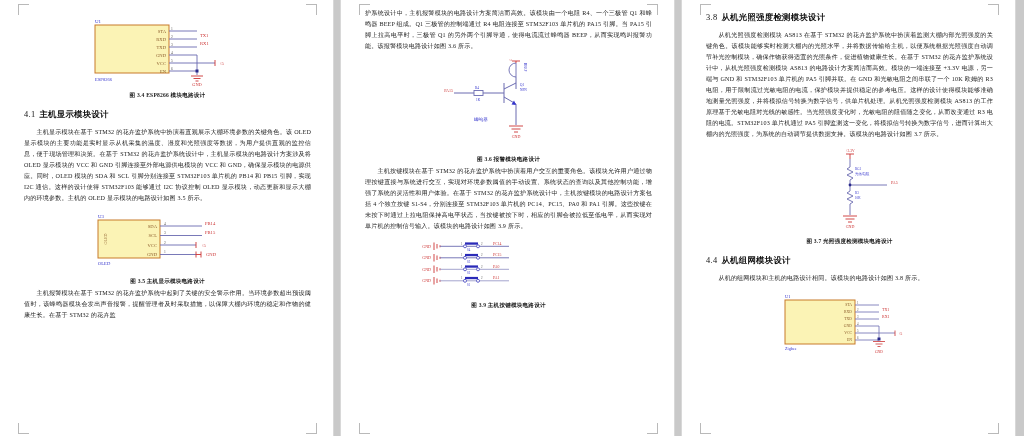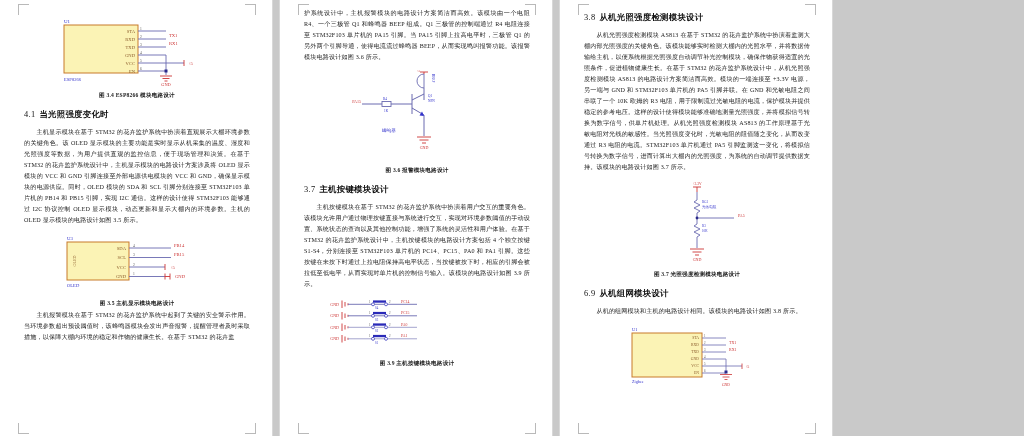--- a/index.html
+++ b/index.html
@@ -5,21 +5,21 @@
   html,body{margin:0;padding:0;}
   body{
     width:1024px;height:436px;overflow:hidden;
     background:#c9c9c9;
     font-family:"Liberation Serif","DejaVu Serif",serif;
   }
   .viewport{position:relative;width:1024px;height:436px;display:flex;gap:0;}
   .page{
     position:relative;
     background:#ffffff;
-    width:272px;height:436px;
+    width:333px;height:436px;
     margin-right:8px;
     box-shadow:0 0 0 1px #d8d8d8;
     overflow:hidden;
   }
   .page:last-child{margin-right:0;}
   .page-inner{
     position:absolute;
     left:24px;right:22px;top:8px;bottom:6px;
   }
   
@@ -115,21 +115,21 @@
             <line x1="120.5" y1="63.5" x2="127.5" y2="63.5"></line>
             <line x1="122.5" y1="66" x2="125.5" y2="66"></line>
           </g>
           <rect x="122.5" y="54.5" width="3" height="3" fill="#2a2a8a"></rect>
           <text x="124" y="71" font-size="4.4" fill="#cc3333" text-anchor="middle" font-family="Liberation Serif, serif">GND</text>
         </svg>
       </div>
       <div class="fig-caption">图 3.4 ESP8266 模块电路设计</div>
 
       <h2 class="heading">
-        <span class="num">4.1</span><span>当光照强度变化时</span>
+        <span class="num">4.1</span><span>主机显示模块设计</span>
       </h2>
       <p class="body">主机显示模块在基于 STM32 的花卉监护系统中扮演着直观展示大棚环境参数的关键角色。该 OLED 显示模块的主要功能是实时显示从机采集的温度、湿度和光照强度等数据，为用户提供直观的监控信息，便于现场管理和决策。在基于 STM32 的花卉监护系统设计中，主机显示模块的电路设计方案涉及将 OLED 显示模块的 VCC 和 GND 引脚连接至外部电源供电模块的 VCC 和 GND，确保显示模块的电源供应。同时，OLED 模块的 SDA 和 SCL 引脚分别连接至 STM32F103 单片机的 PB14 和 PB15 引脚，实现 I2C 通信。这样的设计使得 STM32F103 能够通过 I2C 协议控制 OLED 显示模块，动态更新和显示大棚内的环境参数。主机的 OLED 显示模块的电路设计如图 3.5 所示。</p>
 
       <div class="figure">
         <svg width="176" height="62" viewBox="0 0 176 62">
           <text x="18" y="7" font-size="4.8" fill="#3333cc" font-family="Liberation Serif, serif">U3</text>
           <rect x="18" y="9" width="62" height="38" fill="#fbf3b5" stroke="#c87a2a" stroke-width="1"></rect>
           <text x="18" y="54" font-size="4.6" fill="#3333cc" font-family="Liberation Serif, serif">OLED</text>
           <text x="27" y="28" font-size="4.2" fill="#8a5a2a" text-anchor="middle" transform="rotate(-90 27 28)" font-family="Liberation Serif, serif">OLED</text>
           <g font-size="4.6" fill="#8a5a2a" text-anchor="end" font-family="Liberation Serif, serif">
@@ -212,23 +212,20 @@
             <line x1="75" y1="67" x2="89" y2="67"></line>
             <line x1="77.5" y1="70" x2="86.5" y2="70"></line>
             <line x1="80" y1="73" x2="84" y2="73"></line>
           </g>
           <text x="82" y="79" font-size="4" fill="#cc3333" text-anchor="middle" font-family="Liberation Serif, serif">GND</text>
           <text x="40" y="62" font-size="4.6" fill="#3333cc" font-family="Liberation Serif, serif">蜂鸣器</text>
         </svg>
       </div>
       <div class="fig-caption">图 3.6 报警模块电路设计</div>
 
-      <h2 class="heading">
-        <span class="num">3.7</span><span>主机按键模块设计</span>
-      </h2>
       <p class="body">主机按键模块在基于 STM32 的花卉监护系统中扮演着用户交互的重要角色。该模块允许用户通过物理按键直接与系统进行交互，实现对环境参数阈值的手动设置、系统状态的查询以及其他控制功能，增强了系统的灵活性和用户体验。在基于 STM32 的花卉监护系统设计中，主机按键模块的电路设计方案包括 4 个独立按键 S1-S4，分别连接至 STM32F103 单片机的 PC14、PC15、PA0 和 PA1 引脚。这些按键在未按下时通过上拉电阻保持高电平状态，当按键被按下时，相应的引脚会被拉低至低电平，从而实现对单片机的控制信号输入。该模块的电路设计如图 3.9 所示。</p>
 
       <div class="figure">
         <svg width="200" height="58" viewBox="0 0 200 58">
           <g font-family="Liberation Serif, serif">
 
             <g>
               <text x="22" y="8.5" font-size="4" fill="#cc3333" text-anchor="end">GND</text>
               <g stroke="#cc3333" stroke-width="0.9">
                 <line x1="25" y1="3.5" x2="25" y2="11"></line>
@@ -339,21 +336,21 @@
             <line x1="68" y1="69" x2="82" y2="69"></line>
             <line x1="70.5" y1="72" x2="79.5" y2="72"></line>
             <line x1="73" y1="75" x2="77" y2="75"></line>
           </g>
           <text x="75" y="81" font-size="4" fill="#cc3333" text-anchor="middle" font-family="Liberation Serif, serif">GND</text>
         </svg>
       </div>
       <div class="fig-caption">图 3.7 光照强度检测模块电路设计</div>
 
       <h2 class="heading">
-        <span class="num">6.9</span><span>从机组网模块设计</span>
+        <span class="num">4.4</span><span>从机组网模块设计</span>
       </h2>
       <p class="body">从机的组网模块和主机的电路设计相同。该模块的电路设计如图 3.8 所示。</p>
 
       <div class="figure">
         <svg width="190" height="66" viewBox="0 0 190 66">
           <text x="30" y="7" font-size="4.4" fill="#3333cc" font-family="Liberation Serif, serif">U1</text>
           <rect x="30" y="9" width="70" height="44" fill="#fbf3b5" stroke="#c87a2a" stroke-width="1"></rect>
           <text x="30" y="59" font-size="4.2" fill="#3333cc" font-family="Liberation Serif, serif">Zigbee</text>
           <g font-size="3.8" fill="#8a5a2a" text-anchor="end" font-family="Liberation Serif, serif">
             <text x="97" y="15">STA</text>

